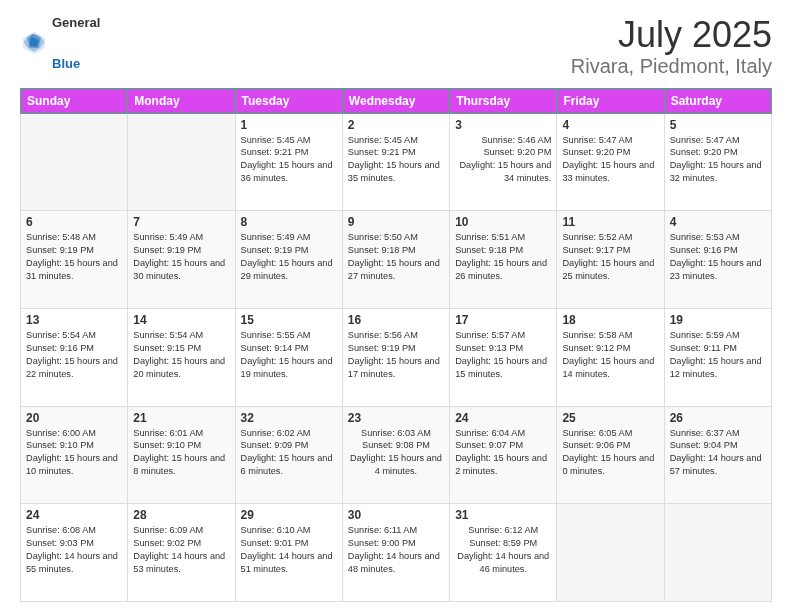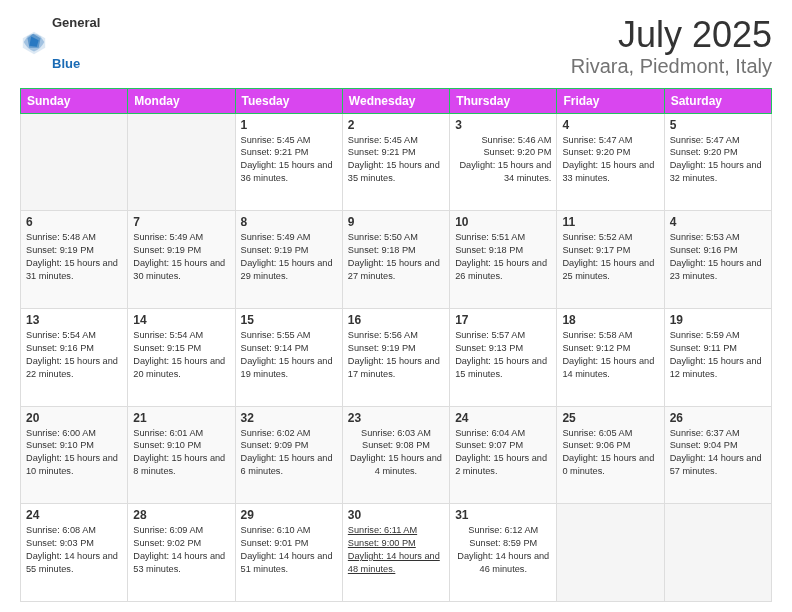--- a/index.html
+++ b/index.html
@@ -312,21 +312,21 @@
 Daylight: 14 hours and 53 minutes.</div>
           </td>
           <td>
             <span class="day-number">29</span>
             <div class="day-info" style="white-space: pre-line;">Sunrise: 6:10 AM
 Sunset: 9:01 PM
 Daylight: 14 hours and 51 minutes.</div>
           </td>
           <td>
             <span class="day-number">30</span>
-            <div class="day-info" style="white-space: pre-line; text-decoration: underline;">Sunrise: 6:11 AM
+            <div class="day-info" style="white-space: pre-line;">Sunrise: 6:11 AM
 Sunset: 9:00 PM
 Daylight: 14 hours and 48 minutes.</div>
           </td>
           <td>
             <span class="day-number">31</span>
             <div class="day-info" style="white-space: pre-line; text-align: center;">Sunrise: 6:12 AM
 Sunset: 8:59 PM
 Daylight: 14 hours and 46 minutes.</div>
           </td>
           <td class="empty-cell"></td>

